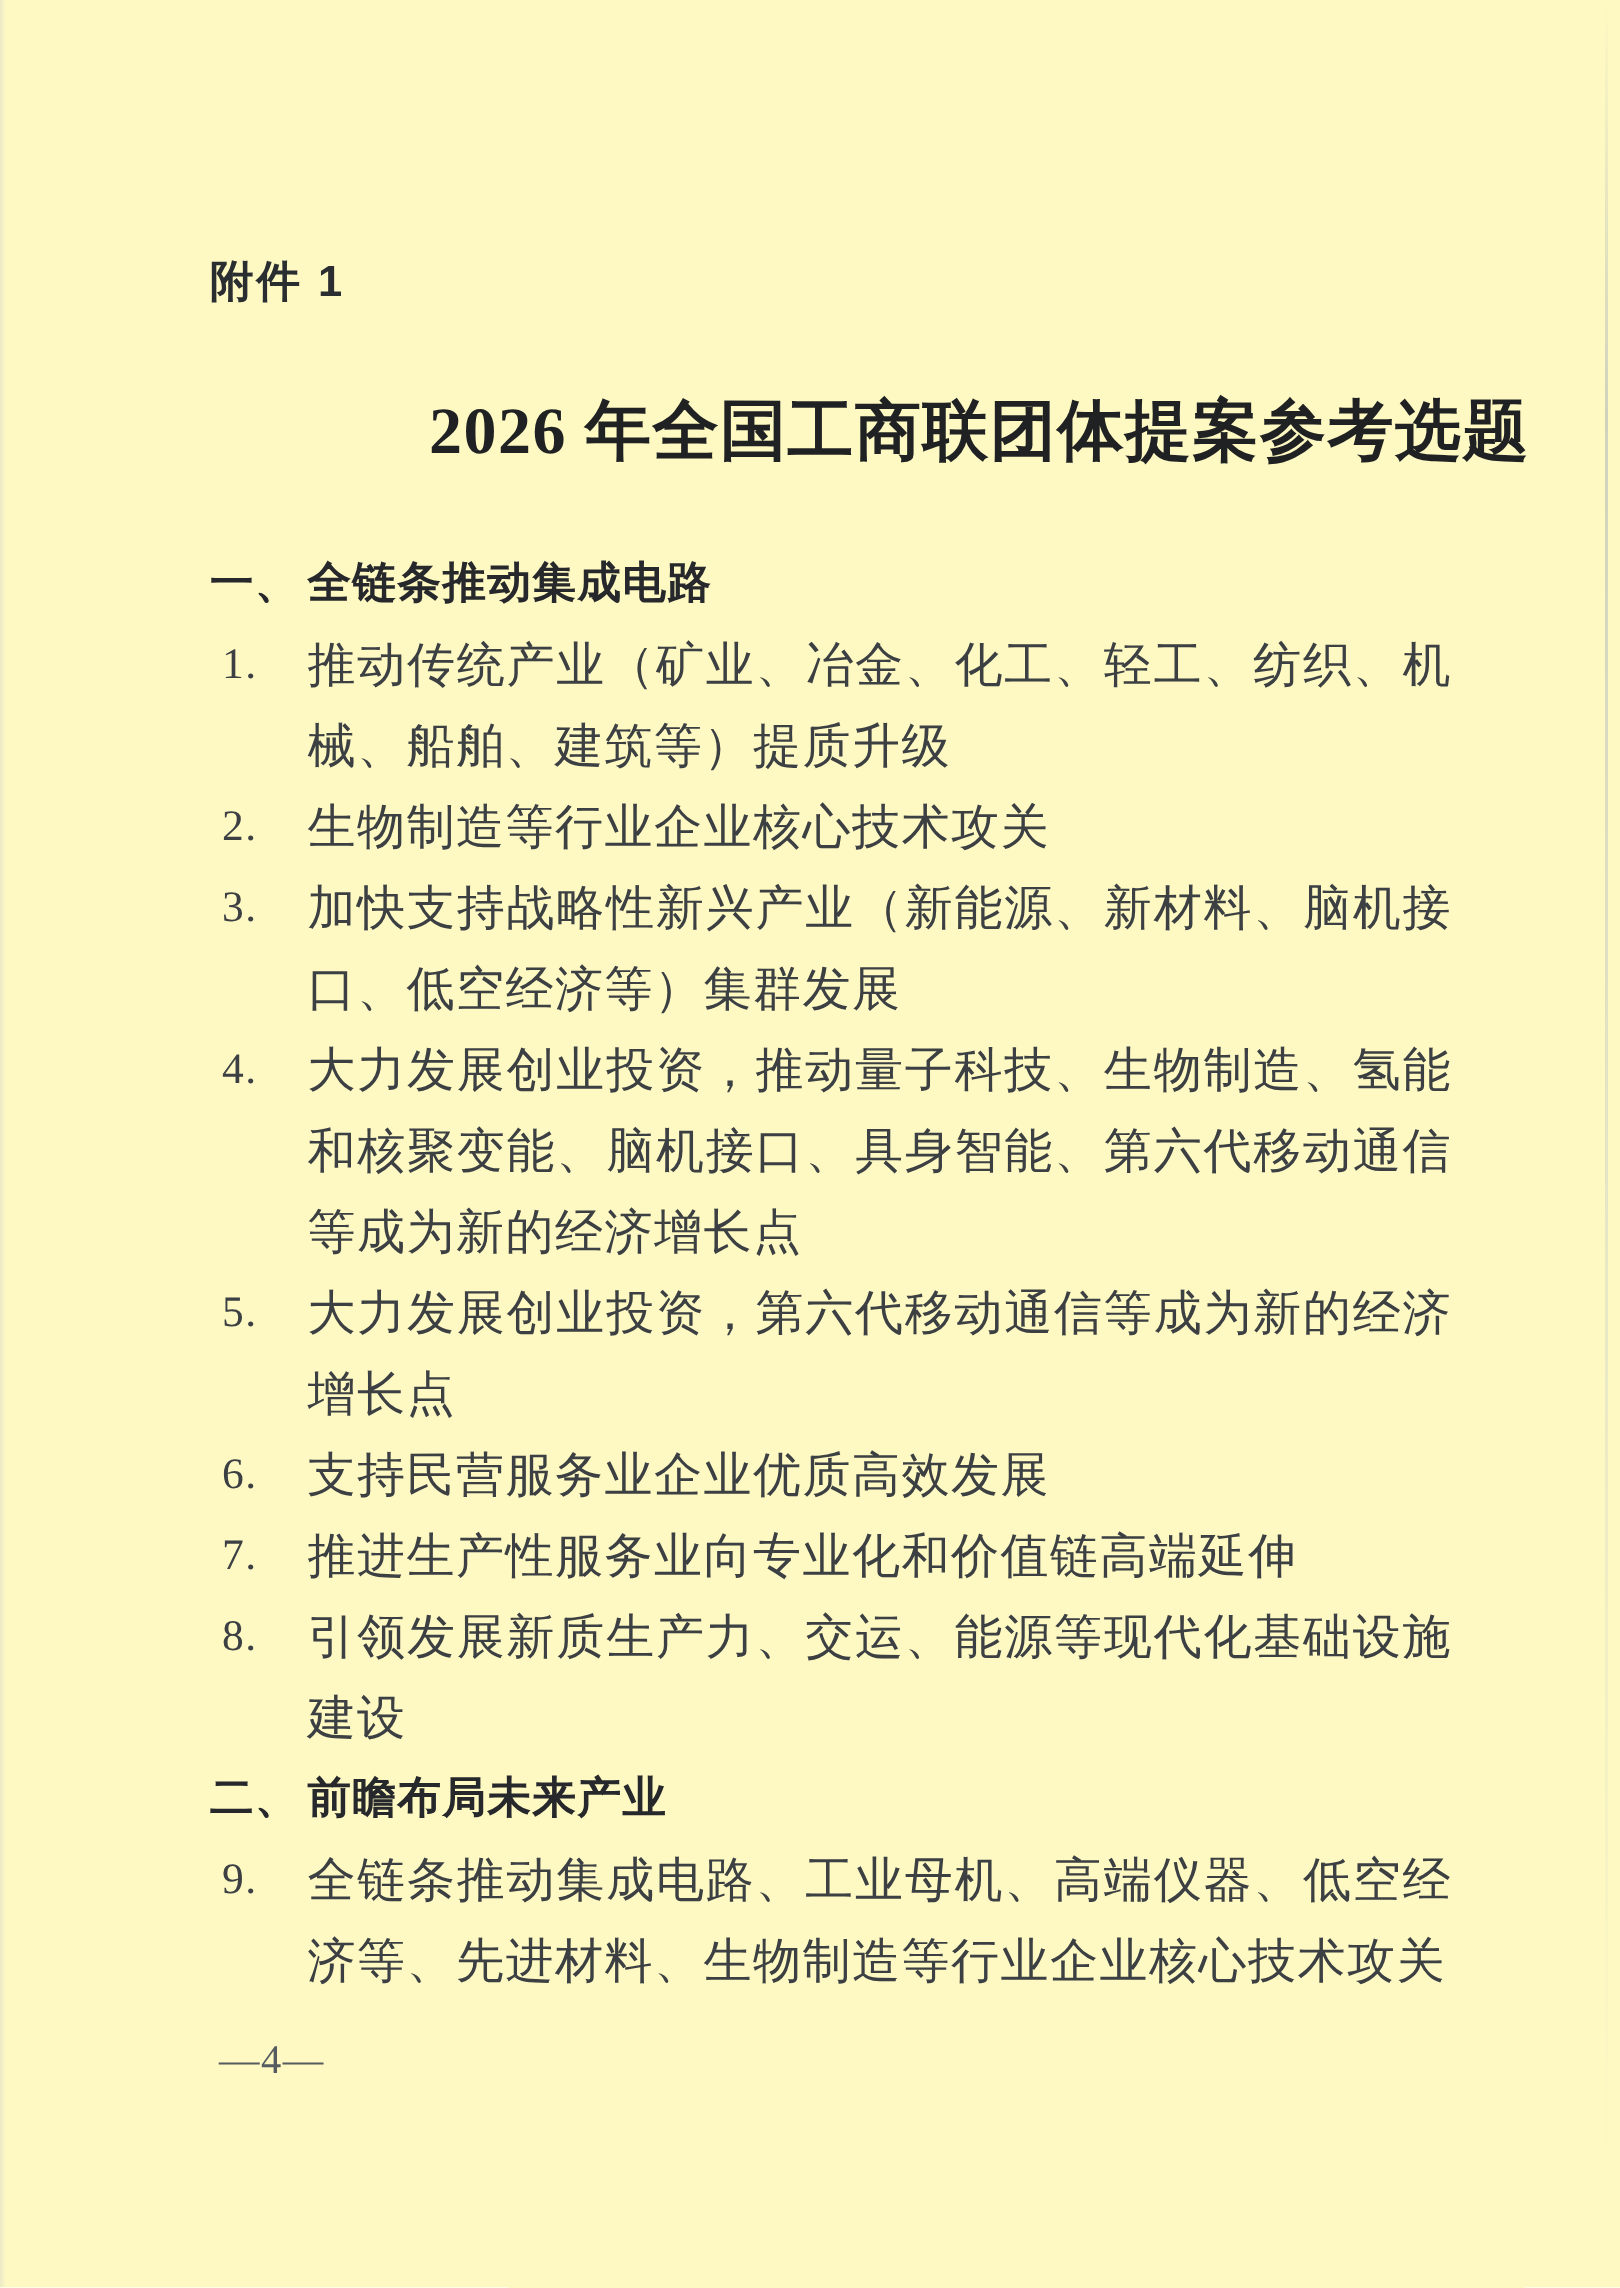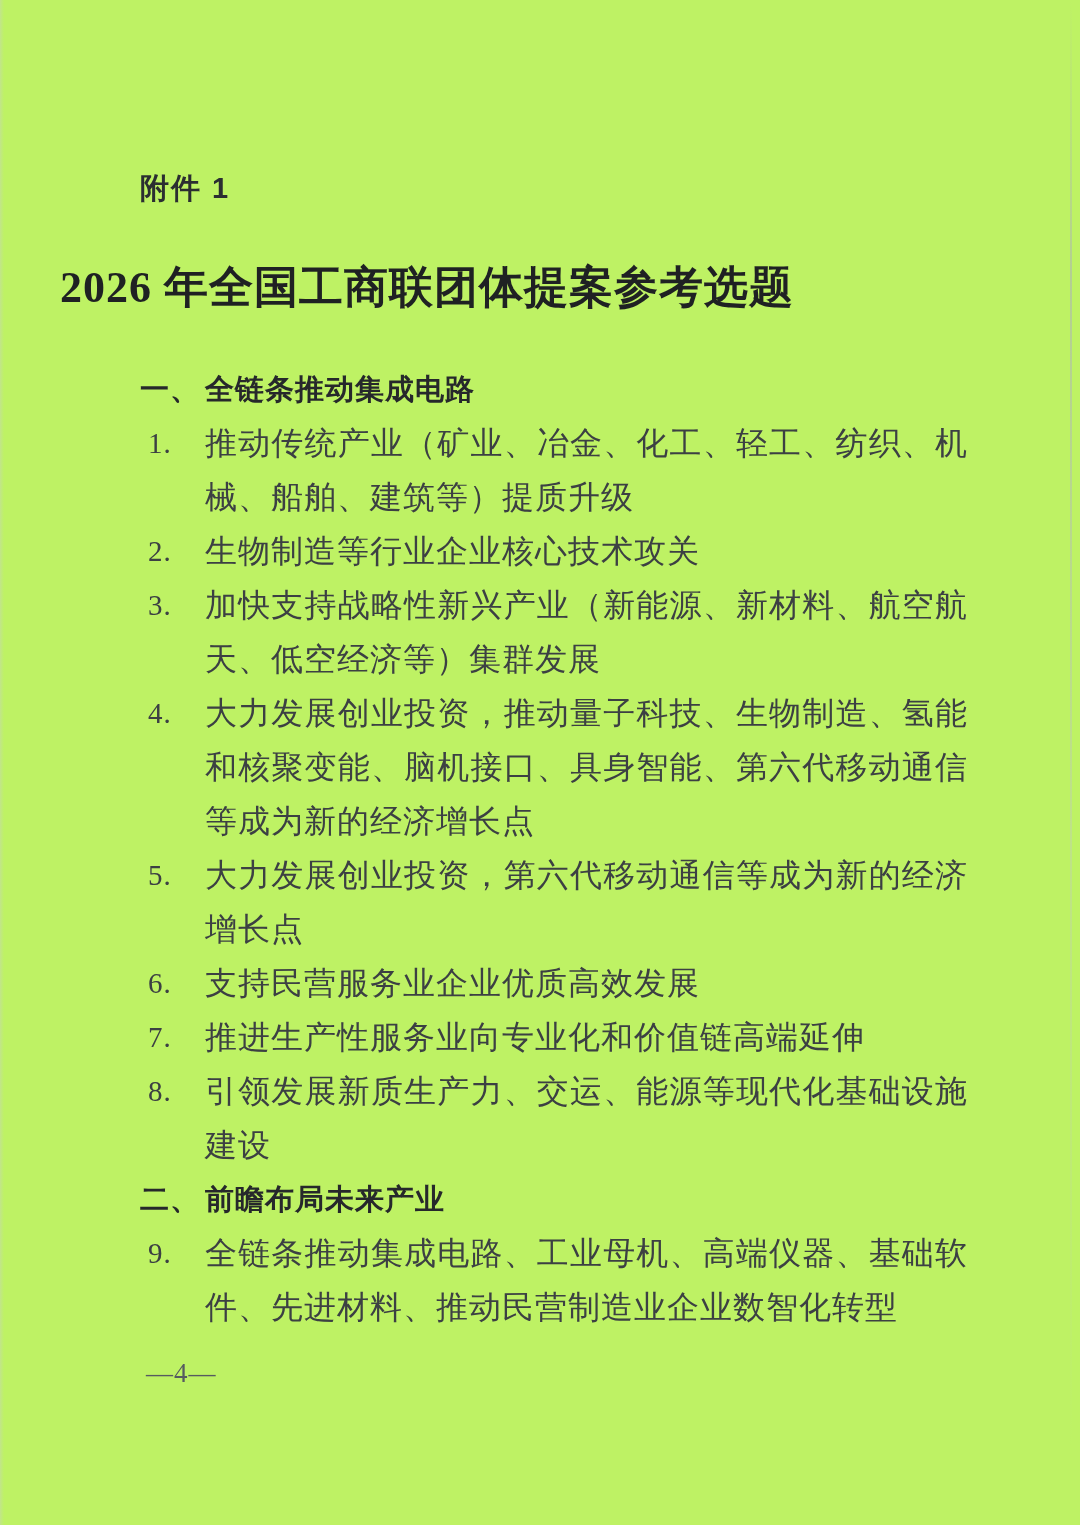--- a/index.html
+++ b/index.html
@@ -5,21 +5,21 @@
   html, body {
     margin: 0;
     padding: 0;
     background: #ffffff;
   }
   .page {
     position: relative;
     width: 1080px;
     height: 1525px;
     margin: 0 auto;
-    background: #bef264;
+    background: #fef9c3;
     overflow: hidden;
     font-family: "Liberation Serif", "DejaVu Serif", serif;
     color: #3c4043;
   }
   
   .page::after {
     content: "";
     position: absolute;
     top: 0;
     right: 8px;
@@ -49,21 +49,21 @@
     font-family: "Liberation Sans", "DejaVu Sans", sans-serif;
     font-weight: 600;
     font-size: 29px;
     line-height: 40px;
     color: #2b2e31;
     letter-spacing: 2px;
   }
 
   .title {
     margin: 50px 60px 0 60px;
-    text-align: left;
+    text-align: right;
     font-family: "Liberation Serif", "DejaVu Serif", serif;
     font-weight: 700;
     font-size: 44px;
     line-height: 60px;
     color: #1f2123;
     letter-spacing: 1px;
   }
 
   .sections {
     margin: 44px 112px 0 140px; 
@@ -135,21 +135,21 @@
     <span class="i-txt">推动传统产业（矿业、冶金、化工、轻工、纺织、机械、船舶、建筑等）提质升级</span>
   </div>
 
   <div class="item">
     <span class="i-no">2.</span>
     <span class="i-txt">生物制造等行业企业核心技术攻关</span>
   </div>
 
   <div class="item">
     <span class="i-no">3.</span>
-    <span class="i-txt">加快支持战略性新兴产业（新能源、新材料、航空航天、低空经济等）集群发展</span>
+    <span class="i-txt">加快支持战略性新兴产业（新能源、新材料、脑机接口、低空经济等）集群发展</span>
   </div>
 
   <div class="item">
     <span class="i-no">4.</span>
     <span class="i-txt">大力发展创业投资，推动量子科技、生物制造、氢能和核聚变能、脑机接口、具身智能、第六代移动通信等成为新的经济增长点</span>
   </div>
 
   <div class="item">
     <span class="i-no">5.</span>
     <span class="i-txt">大力发展创业投资，第六代移动通信等成为新的经济增长点</span>
@@ -173,21 +173,21 @@
   </section>
 
   <section class="section">
     <div class="heading-row">
       <span class="h-no">二、</span>
       <span class="h-txt">前瞻布局未来产业</span>
     </div>
     <div class="items">
   <div class="item">
     <span class="i-no">9.</span>
-    <span class="i-txt">全链条推动集成电路、工业母机、高端仪器、基础软件、先进材料、推动民营制造业企业数智化转型</span>
+    <span class="i-txt">全链条推动集成电路、工业母机、高端仪器、低空经济等、先进材料、生物制造等行业企业核心技术攻关</span>
   </div>
 </div>
   </section>
 </div>
 
   <div class="footer">—4—</div>
 
 </div>
 
 </body></html>

